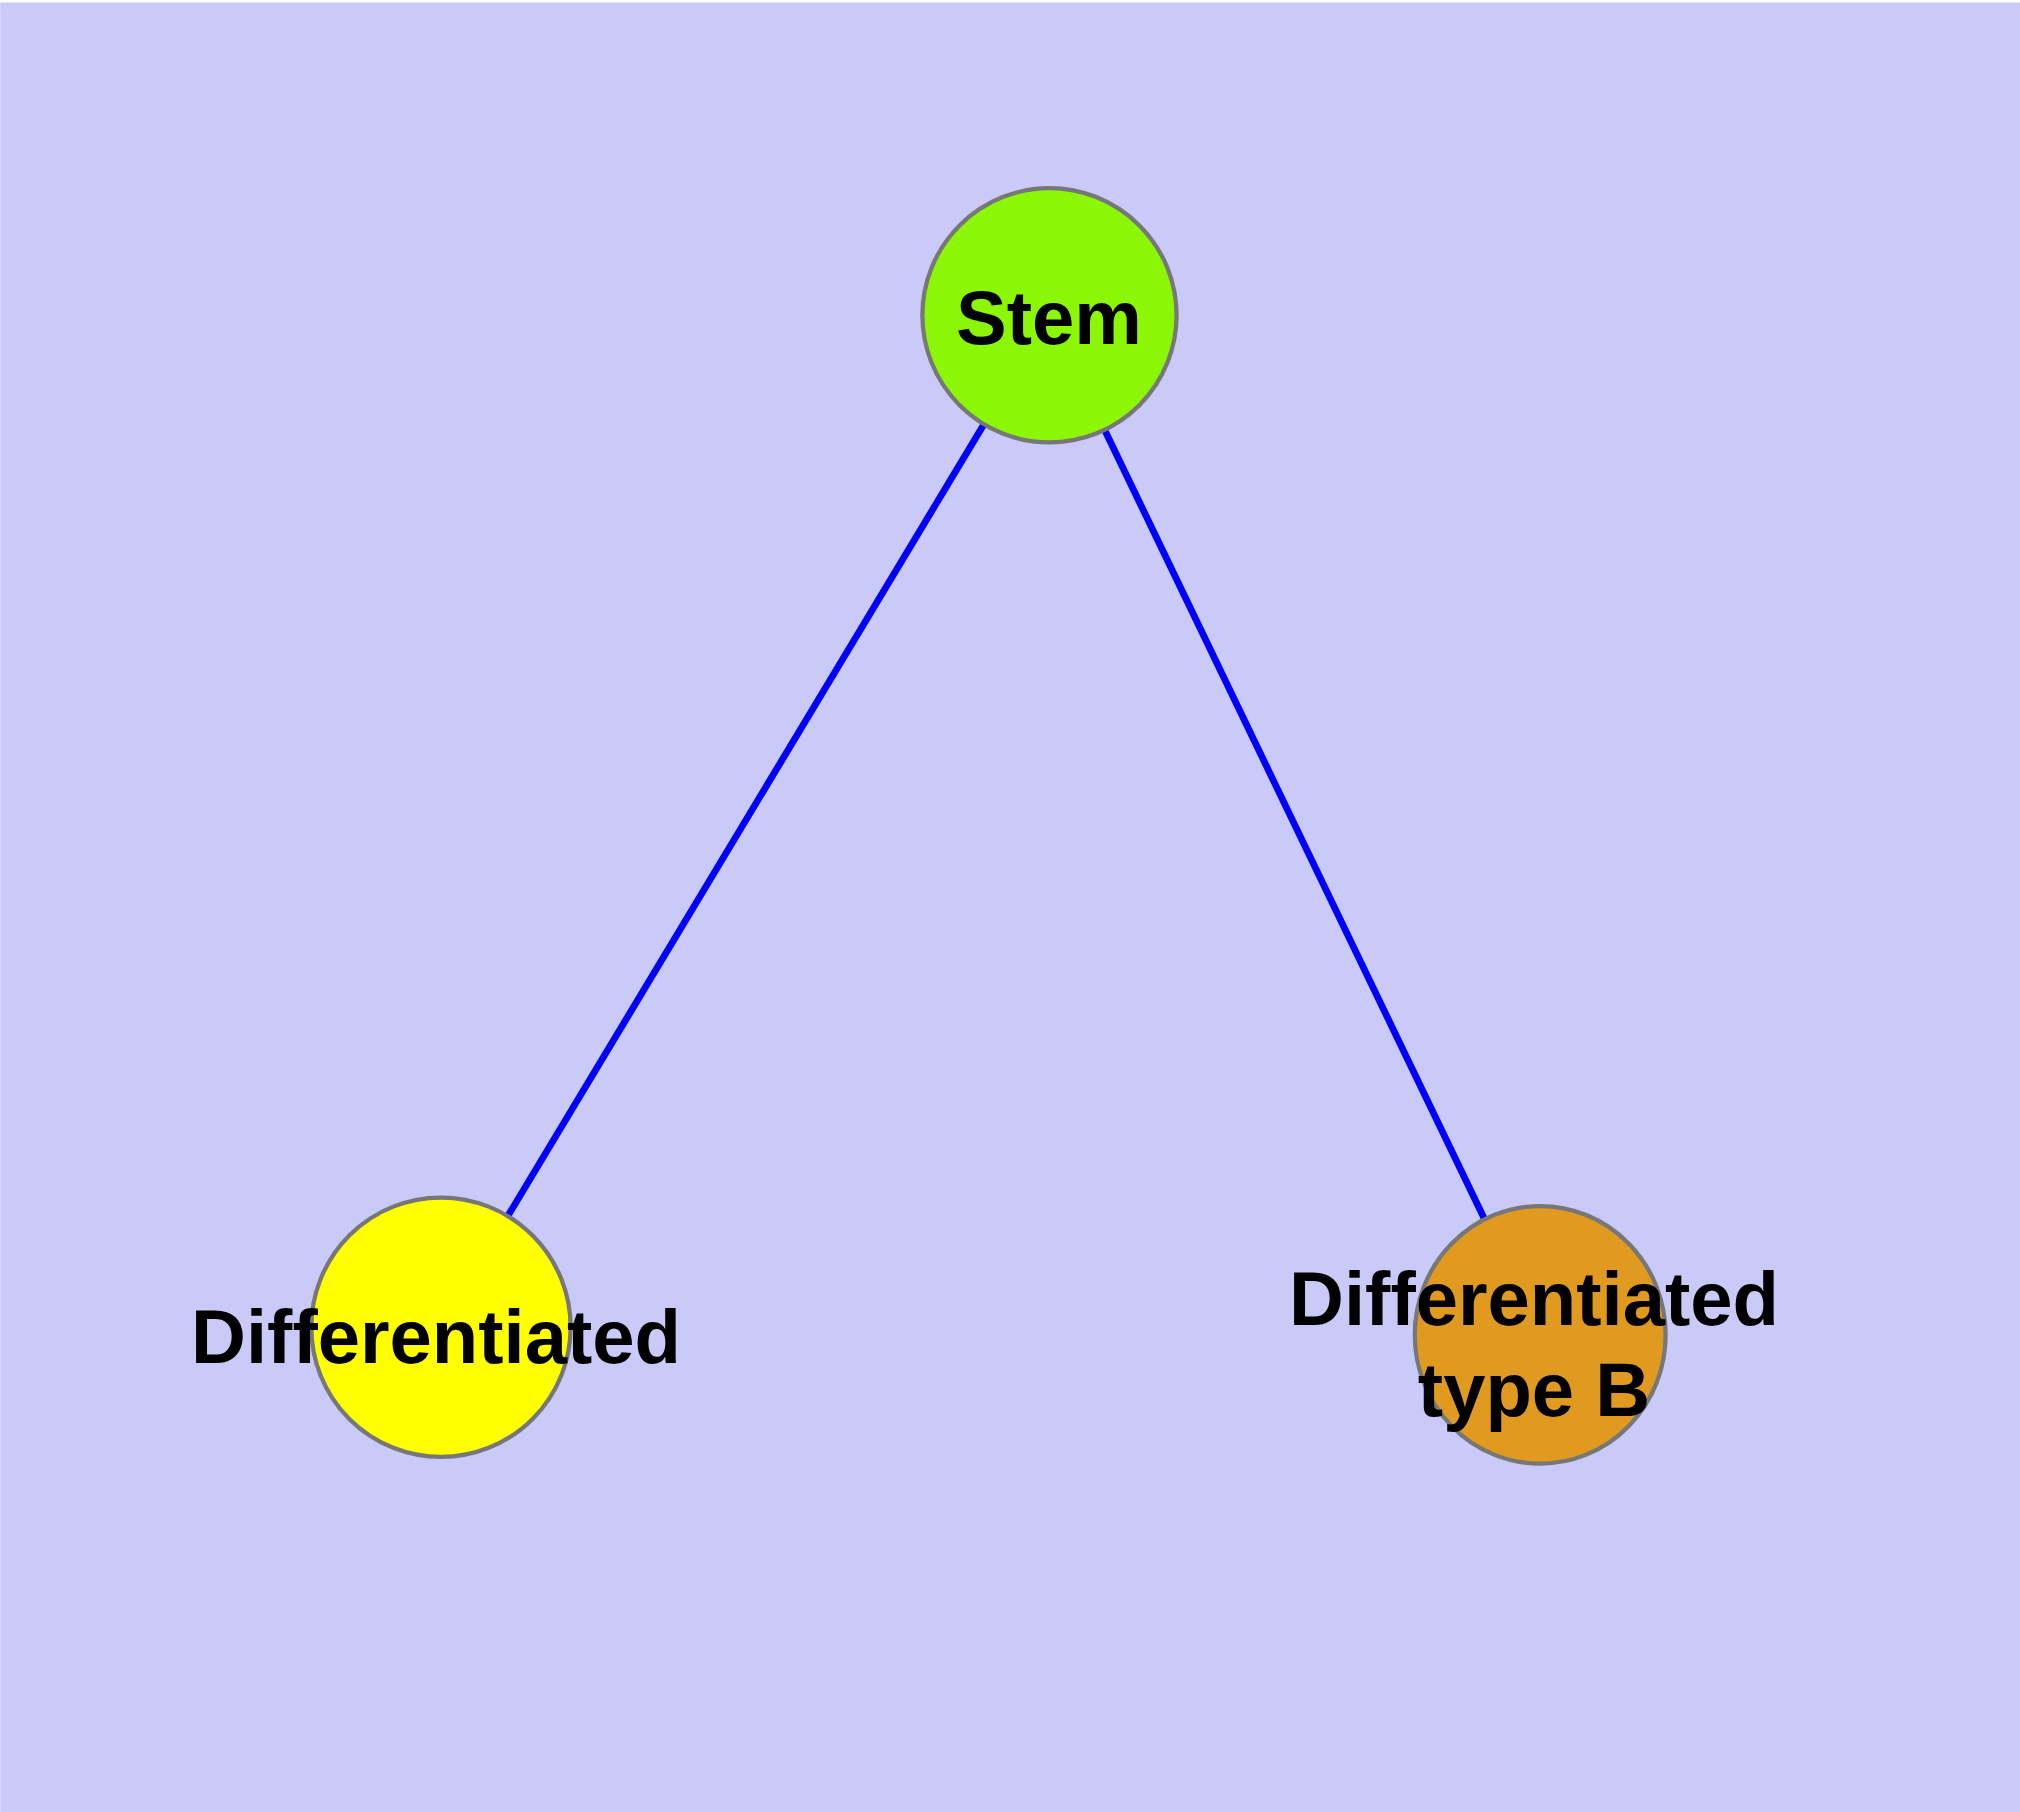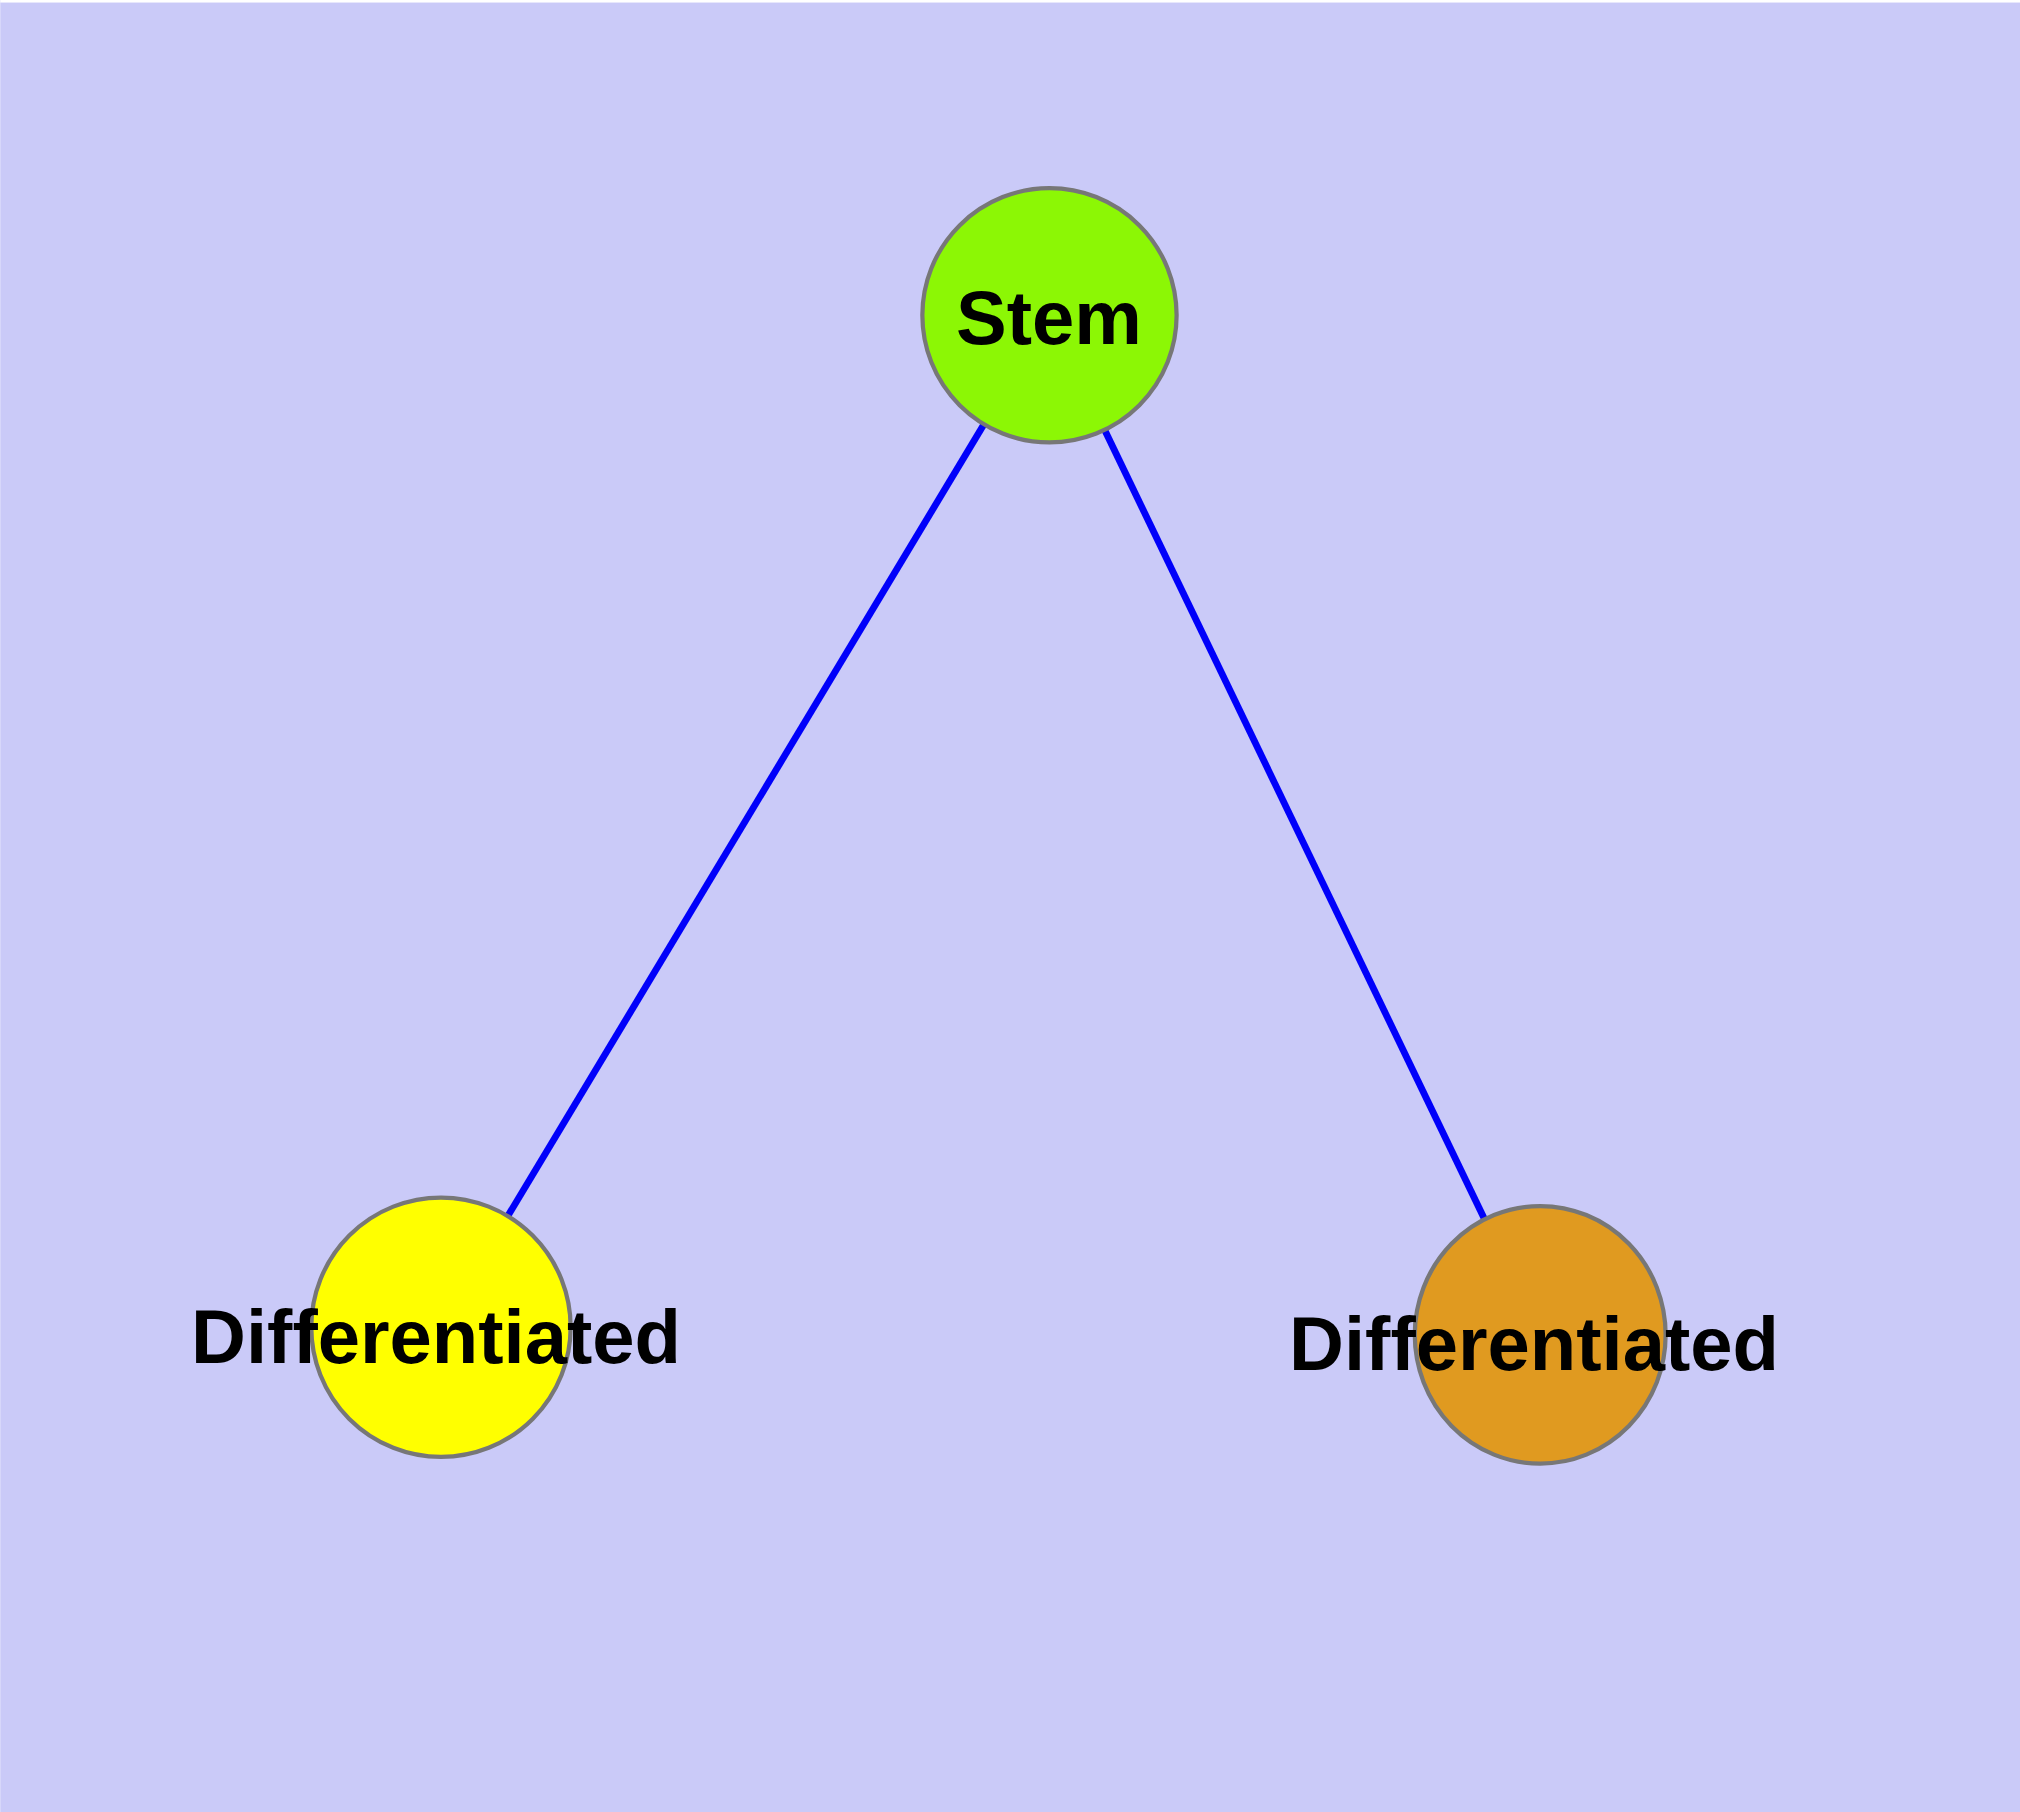--- a/index.html
+++ b/index.html
@@ -66,16 +66,17 @@
   <div class="node-label" style="left: 1049px; top: 318px;">
     <span>Stem</span>
   </div>
 
   <div class="node-label" style="left: 436px; top: 1337px;">
     <span>Differentiated</span>
   </div>
 
   <div class="node-label" style="left: 1534px; top: 1344px;">
     <span>Differentiated</span>
+    <span>type B</span>
   </div>
 
 </div>
 
 
 </body></html>

